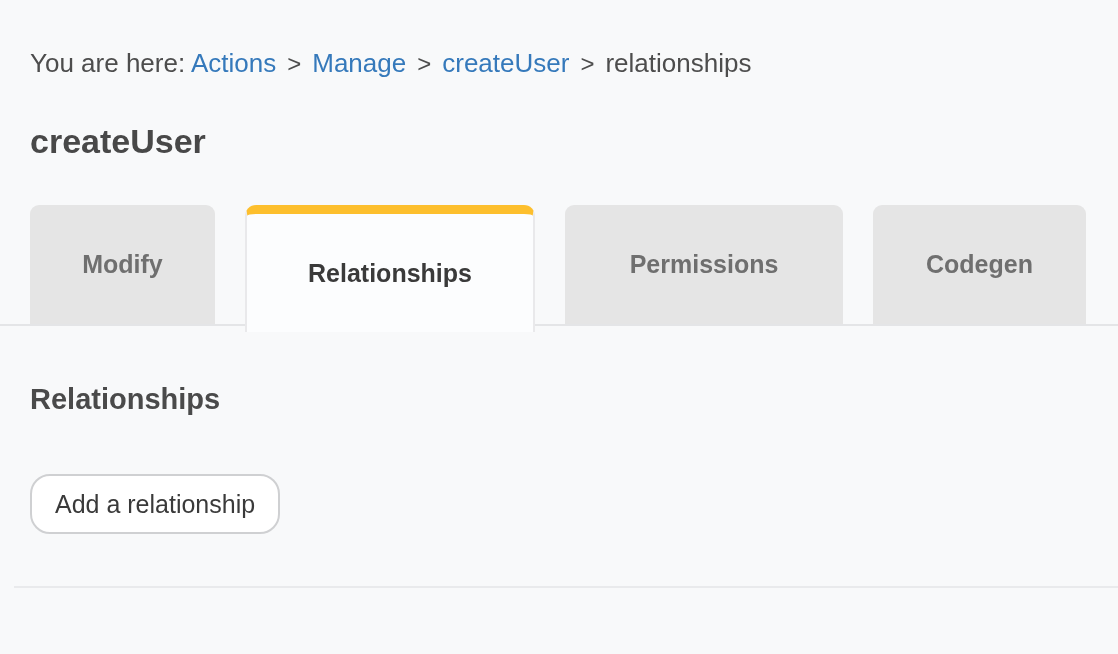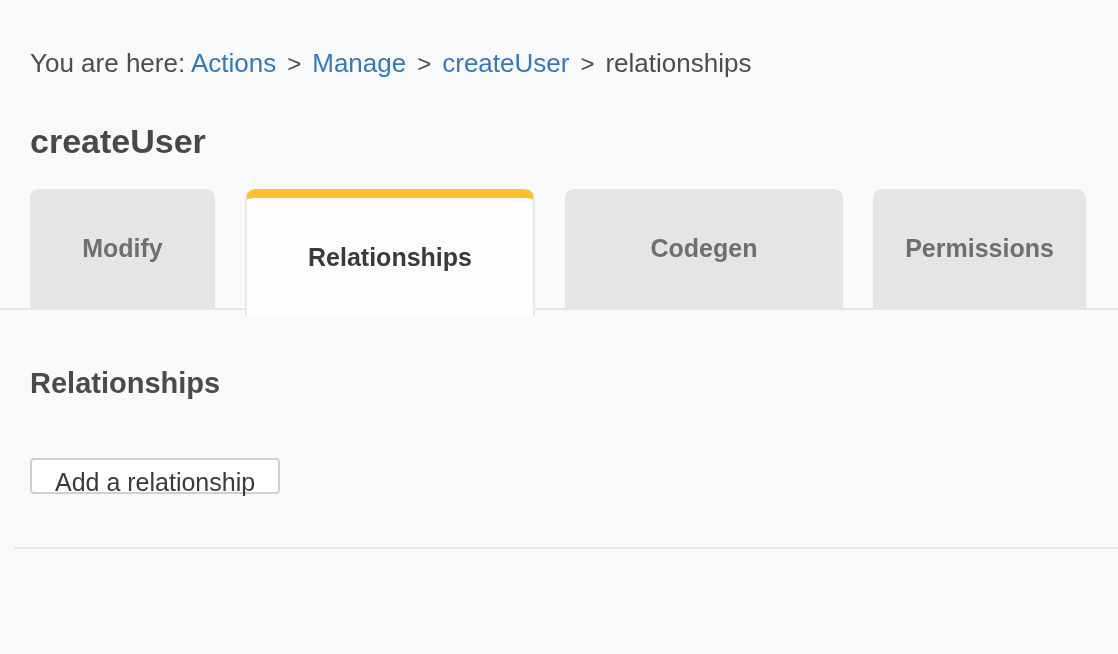--- a/index.html
+++ b/index.html
@@ -44,21 +44,21 @@
     margin: 40px 30px 0 30px;
     font-size: 34px;
     line-height: 40px;
     font-weight: 700;
     color: #484848;
   }
 
   
   .tabs {
     box-sizing: content-box;
-    margin-top: 28px;
+    margin-top: 44px;
     padding-left: 30px;
     height: 119px;
     display: flex;
     gap: 30px;
     align-items: flex-start;
     border-bottom: 2px solid #e4e5e7;
     position: relative;
   }
   .tab {
     height: 119px;
@@ -94,25 +94,25 @@
   .section-title {
     margin: 56px 30px 0 30px;
     font-size: 29px;
     line-height: 34px;
     font-weight: 700;
     color: #4a4a4a;
   }
   .add-btn {
     display: inline-block;
     margin: 58px 1px 0 30px;
-    height: 36px;
+    height: 60px;
     padding: 0 23px;
     background: #ffffff;
     border: 2px solid #cfd0d2;
-    border-radius: 4px;
+    border-radius: 20px;
     font-family: "Liberation Sans", sans-serif;
     font-size: 25px;
     color: #3a3a3a;
     cursor: pointer;
     line-height: 44px;
   }
   .bottom-divider {
     margin: 52px 0 0 14px;
     height: 2px;
     background: #e9eaec;
@@ -130,24 +130,24 @@
 <h1 class="page-title">createUser</h1>
 
 <div class="tabs">
   <div class="tab inactive">
     <span>Modify</span>
   </div>
   <div class="tab active">
     <span>Relationships</span>
   </div>
   <div class="tab inactive">
-    <span>Codegen</span>
+    <span>Permissions</span>
   </div>
   <div class="tab inactive">
-    <span>Permissions</span>
+    <span>Codegen</span>
   </div>
 </div>
 
 <div>
   <h2 class="section-title">Relationships</h2>
   <button class="add-btn">Add a relationship</button>
   <div class="bottom-divider"></div>
 </div>
 
 </body></html>

